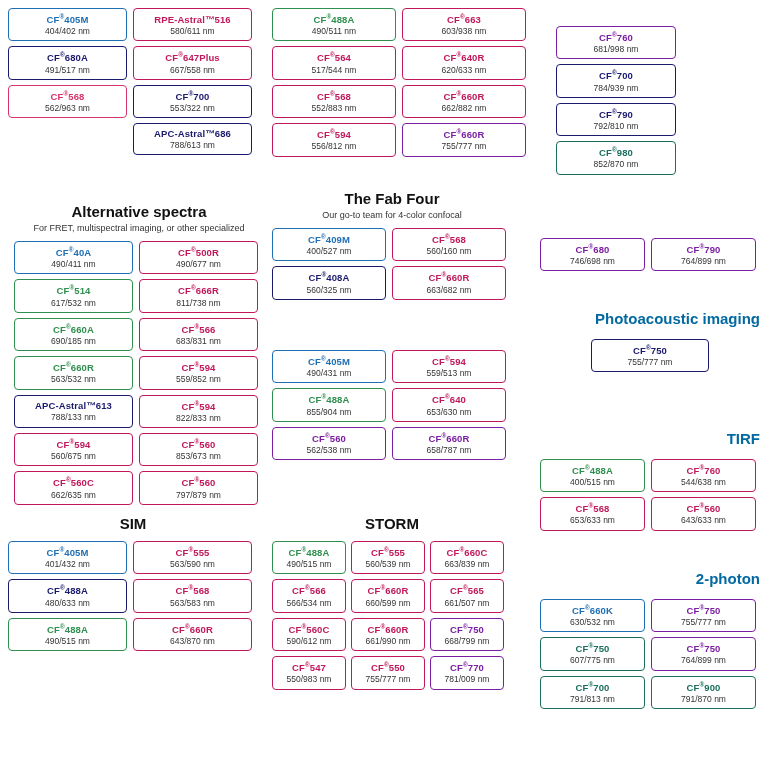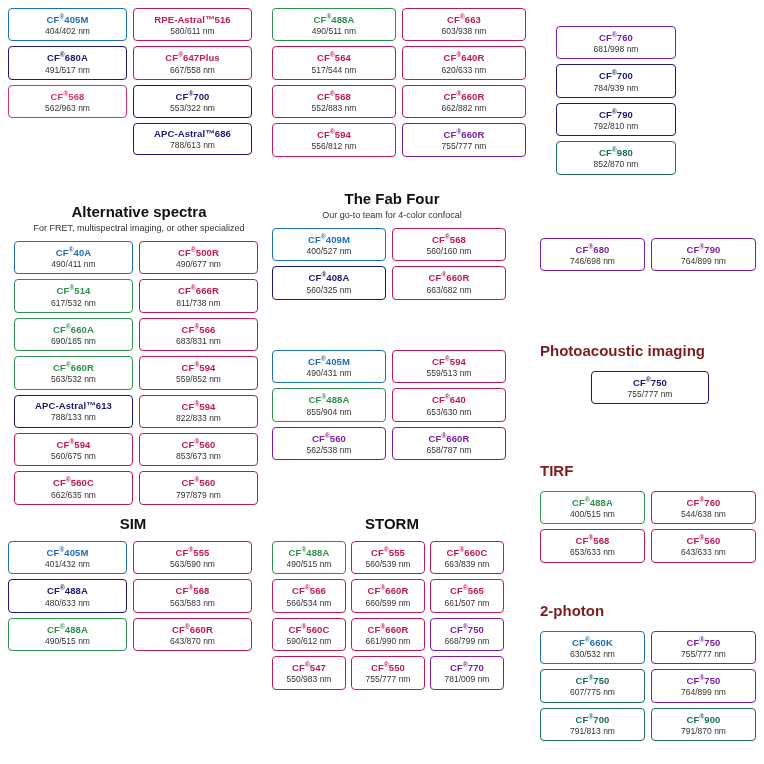--- a/index.html
+++ b/index.html
@@ -29,21 +29,21 @@
   .chip .name{font-size:9.5px;font-weight:bold;letter-spacing:.1px;}
   .chip .name sup{font-size:6.5px;font-weight:bold;vertical-align:super;}
   .chip .nm{font-size:8.5px;font-weight:normal;color:#333;margin-top:1px;}
   .sec-title{
     font-size:15px;font-weight:bold;text-align:center;color:#111;
     line-height:1.2;
   }
   .sec-sub{
     font-size:9px;text-align:center;color:#333;margin-top:2px;
   }
-  .big-title{font-size:15px;font-weight:bold;text-align:left;color:#7f1d1d;line-height:1.25;margin-top:32px;}
+  .big-title{font-size:15px;font-weight:bold;text-align:right;color:#0369a1;line-height:1.25;}
 </style>
 </head>
 <body>
 
 <div class="canvas">
 
   <div class="group" style="left:8px;top:8px;width:250px;">
     <div class="grid" id="g-tl-a" style="width:250px;">
         <div class="chip" style="width: 119px; min-height: 30px; border-color: rgb(31, 111, 180);">
           <div class="name" style="color: rgb(31, 111, 180);">CF<sup>®</sup>405M</div>

